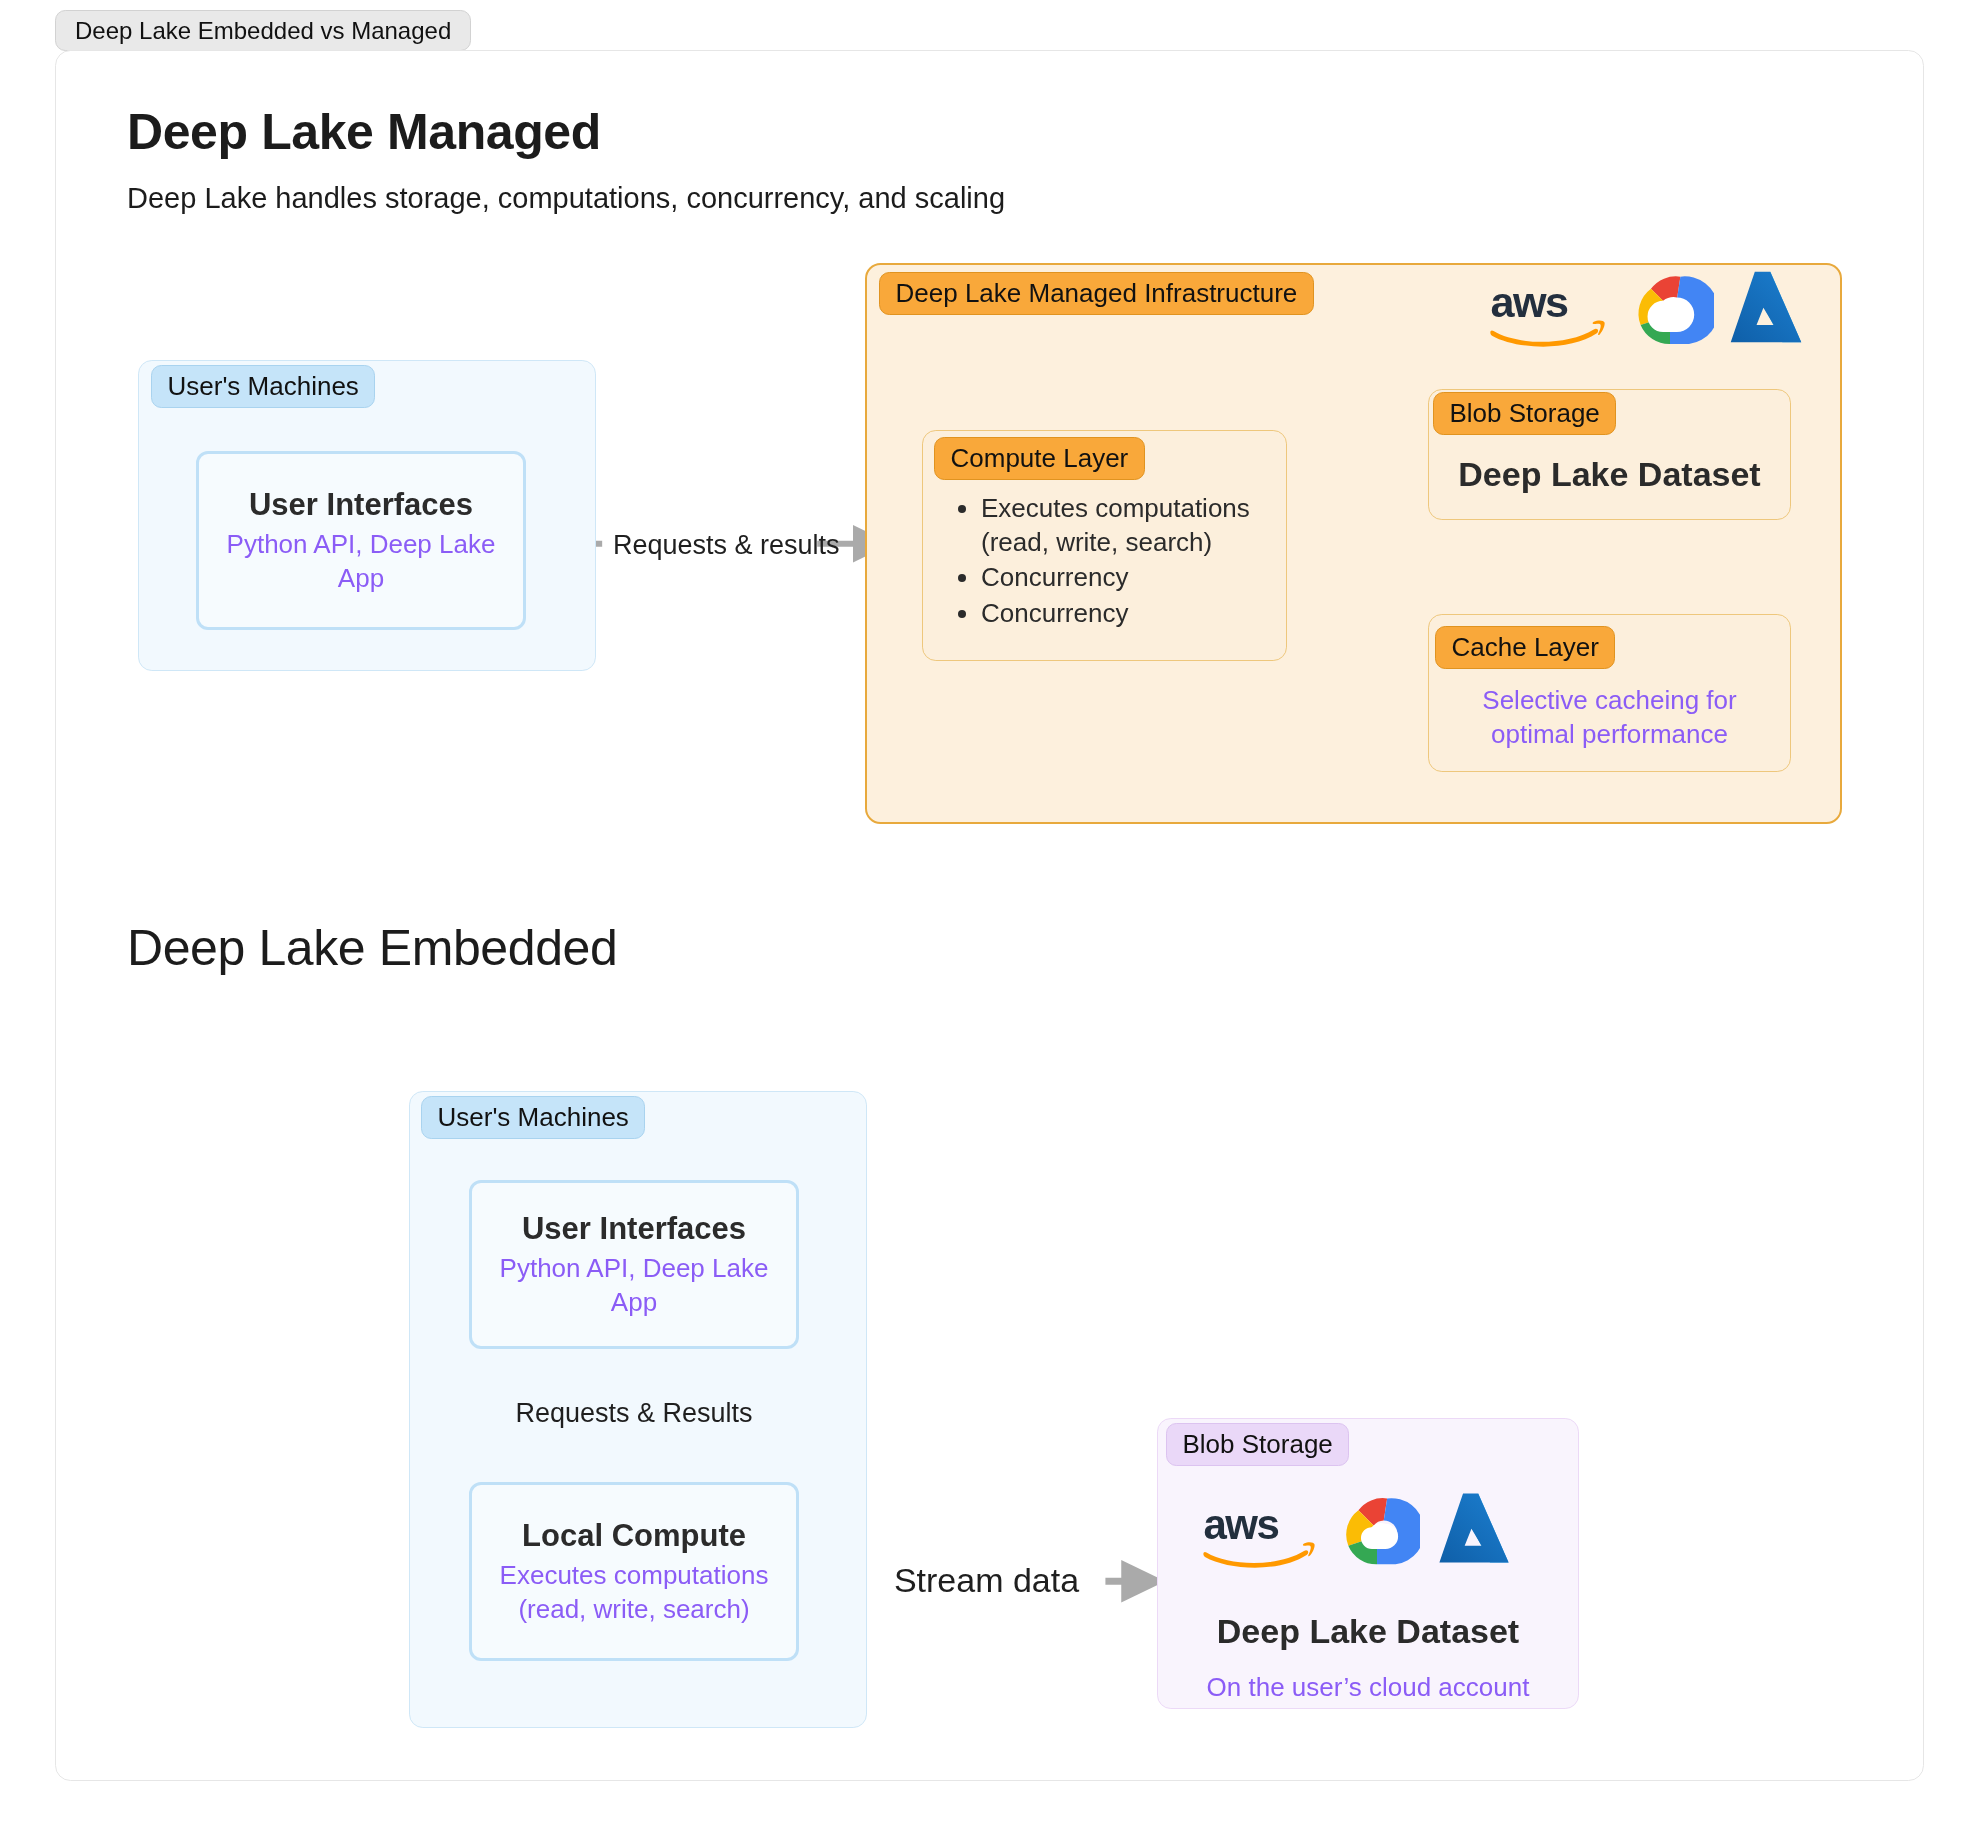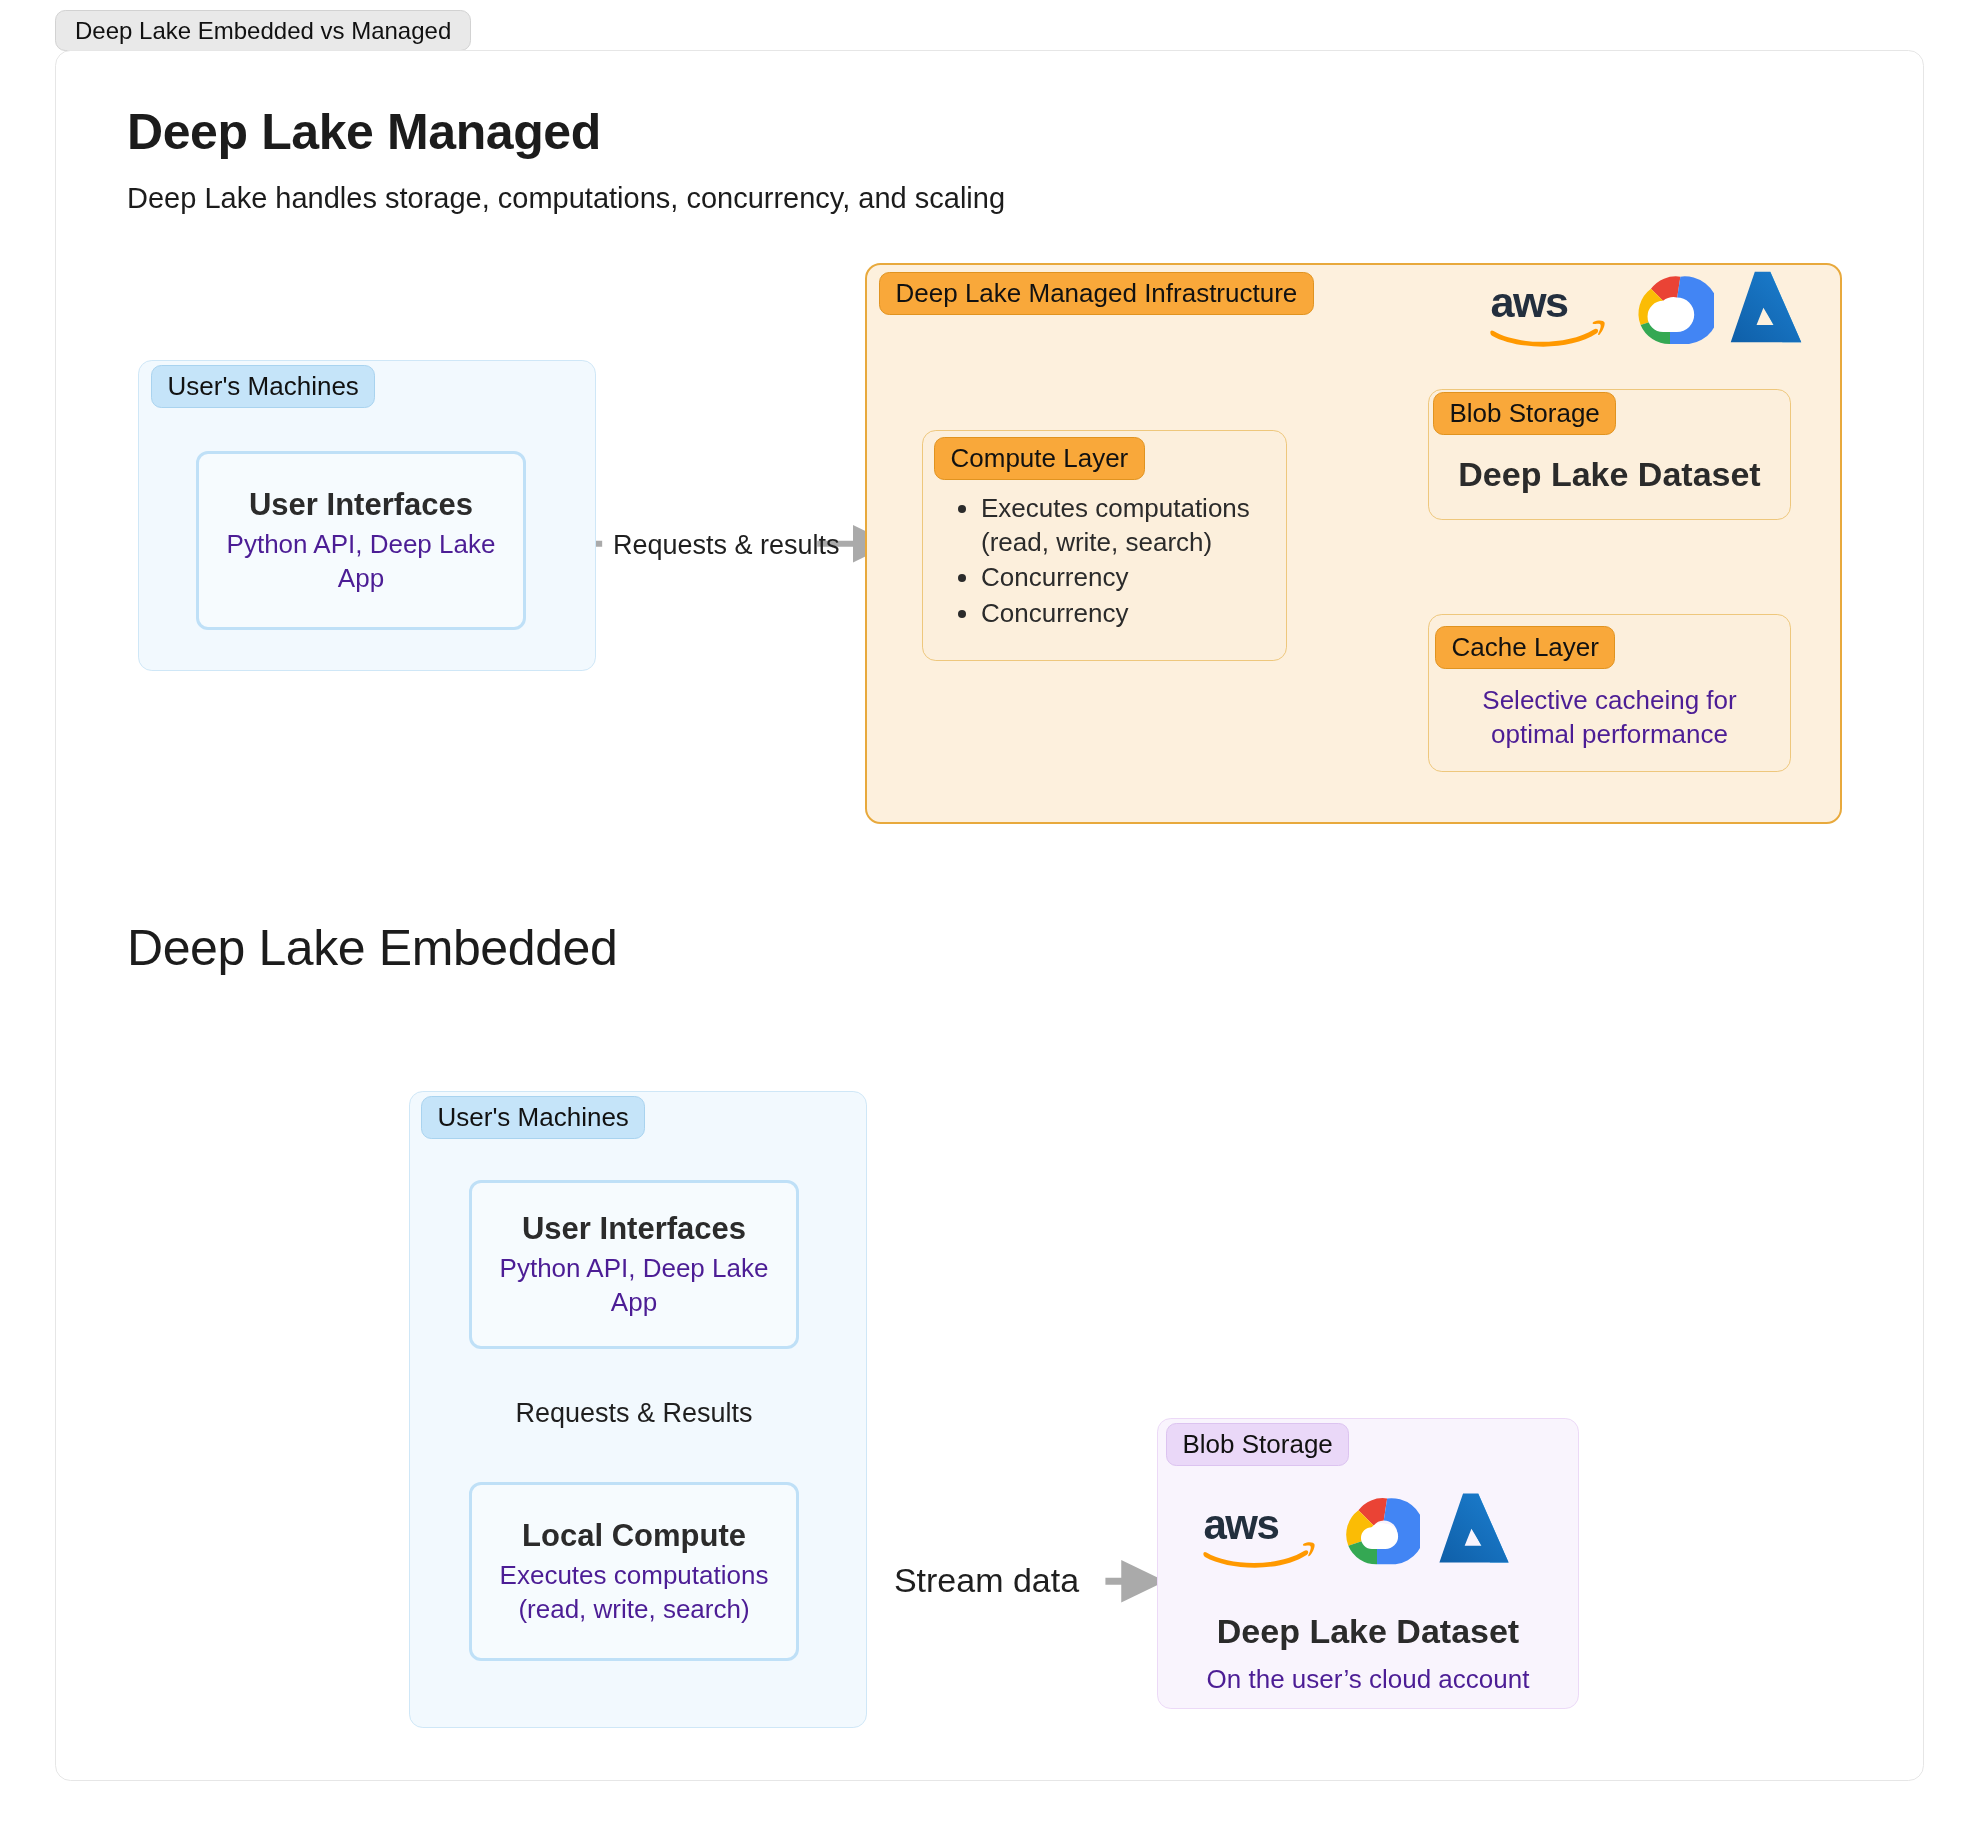--- a/index.html
+++ b/index.html
@@ -107,21 +107,21 @@
   .node-title {
     font-size: 31px;
     font-weight: 700;
     color: #2b2b2b;
     text-align: center;
     line-height: 1.22;
   }
   .node-sub {
     font-size: 26px;
     font-weight: 400;
-    color: #4c1d95;
+    color: #8b5cf6;
     text-align: center;
     line-height: 1.32;
   }
   .centered-stack {
     position: absolute;
     left: 0; right: 0;
     display: flex; flex-direction: column;
     align-items: center; justify-content: center;
   }
 
@@ -340,17 +340,17 @@
             <stop offset="1" stop-color="#2196e0"></stop>
         </linearGradient>
       </defs>
       <path d="M48,4 L84,86 L62,86 L36,36 Z" fill="url(#azg4)"></path>
       <path d="M48,4 L30,4 L2,86 L24,86 L40,46 L52,66 L28,66 L20,86 L84,86 Z" fill="url(#azg3)"></path>
     </svg>
   </div>
 
   <div class="centered-stack" style="left:1157px; width:422px; top:1611px;">
     <div class="node-title" style="font-size:34px;">Deep Lake Dataset</div>
-    <div class="node-sub" style="margin-top:10px;">On the user’s cloud account</div>
+    <div class="node-sub" style="margin-top:18px;">On the user’s cloud account</div>
   </div>
 
 </div>
 
 
 </body></html>

